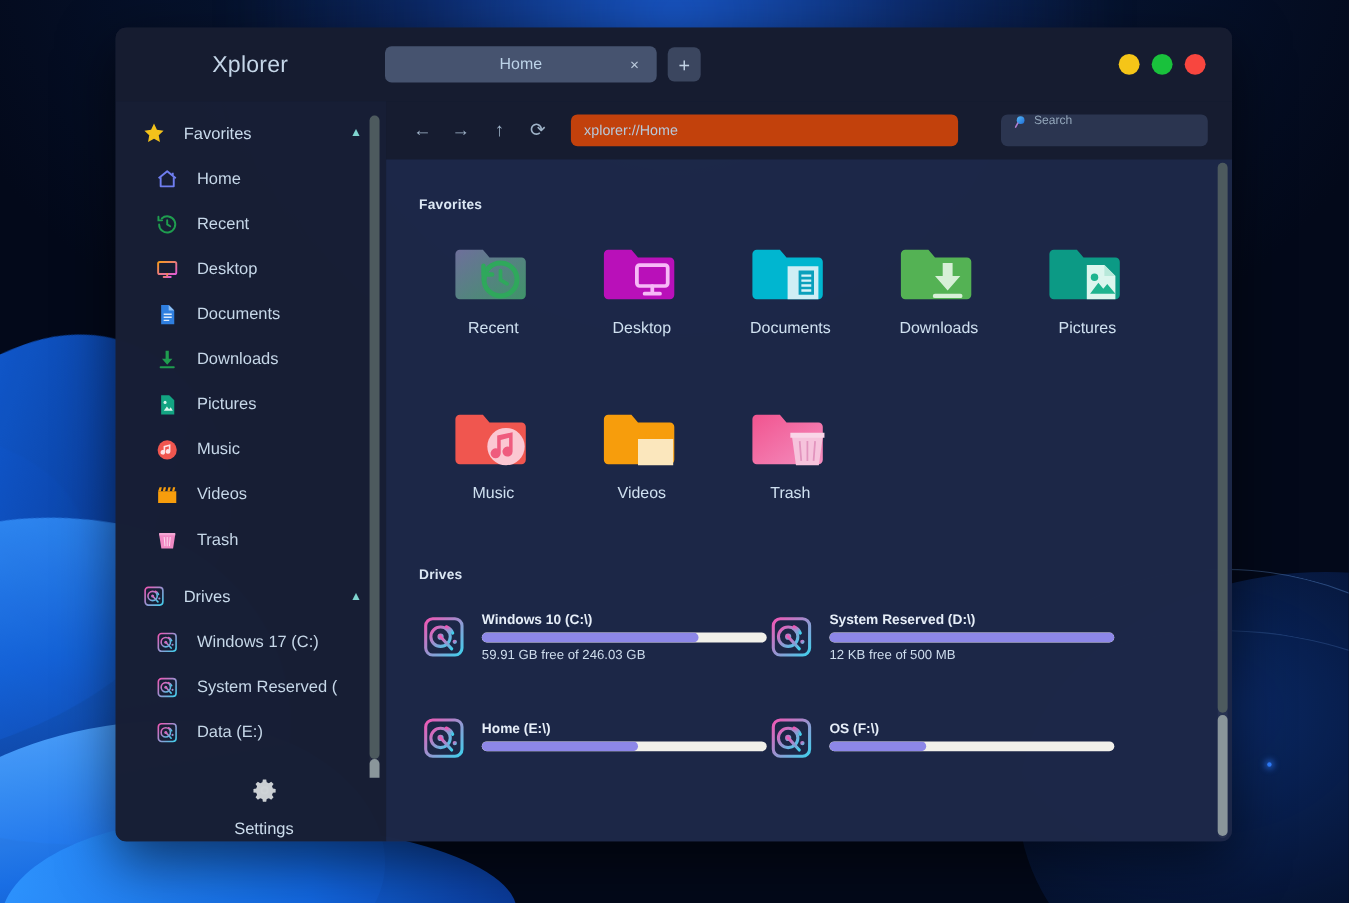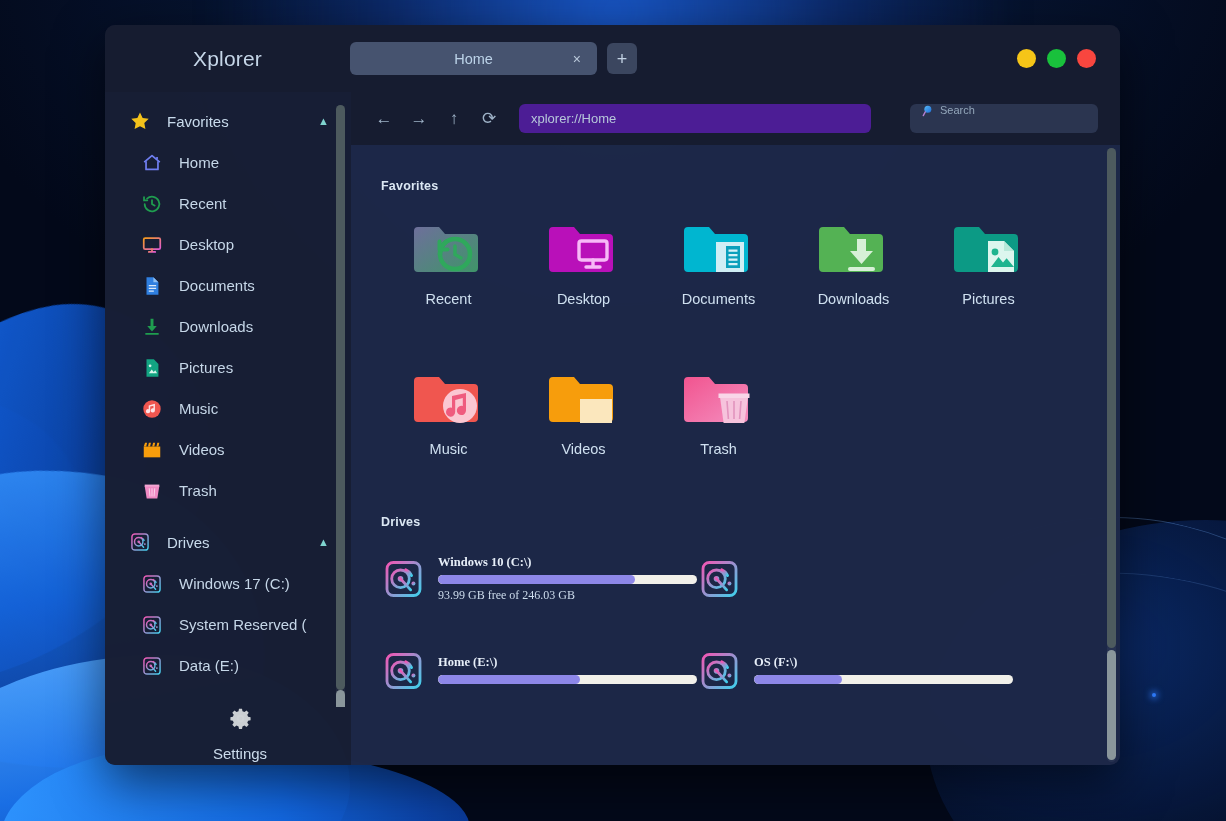--- a/index.html
+++ b/index.html
@@ -146,21 +146,21 @@
   #main { flex: 1; display: flex; flex-direction: column; min-width: 0; position: relative; }
   #toolbar {
     height: 53px; flex: 0 0 53px; display: flex; align-items: center;
     gap: 13px; padding: 0 22px 0 22px; background: #161c30;
   }
   .navbtn {
     width: 22px; height: 22px; display: flex; align-items: center; justify-content: center;
     color: #9fb3c8; font-size: 17px; line-height: 1;
   }
   #addressbar {
-    width: 352px; height: 29px; border-radius: 6px; background: #4c1d95;
+    width: 352px; height: 29px; border-radius: 6px; background: #c2410c;
     display: flex; align-items: center; padding: 0 12px;
     color: #b7c8da; font-size: 13px; margin-left: 6px;
   }
   #searchbox {
     width: 188px; height: 29px; border-radius: 6px; background: #2b3550;
     display: flex; align-items: flex-start; gap: 4px; padding: 0 12px;
     color: #93a6ba; font-size: 11px; margin-left: auto;
   }
 
   #content {
@@ -183,21 +183,21 @@
   }
   .fsvg { width: 74px; height: 66px; }
 
   #drives-label { margin-top: 30px; }
   .drive-grid {
     display: grid; grid-template-columns: 316px 316px; margin-top: 26px;
     row-gap: 44px; column-gap: 0;
   }
   .drive-row { display: flex; align-items: center; gap: 12px; }
   .dsvg { width: 45px; height: 48px; flex: 0 0 45px; }
-  .drive-info { flex: 1; min-width: 0; font-family: Liberation Serif, serif; }
+  .drive-info { flex: 1; min-width: 0; }
   .drive-name { color: #e6eef8; font-size: 12.5px; font-weight: bold; margin-bottom: 5px; }
   .drive-bar {
     height: 9px; border-radius: 5px; background: #f1f0ea; overflow: hidden;
     margin-bottom: 4px;
   }
   .drive-fill { height: 100%; background: #8d87e8; border-radius: 5px; }
   .drive-sub { color: #cddcec; font-size: 12px; }
 
   #content-track {
     position: absolute; right: 4px; top: 3px; bottom: 3px; width: 9px;
@@ -588,33 +588,40 @@
                 <circle cx="10.4" cy="11.9" r="1.5" fill="url(#gd2)" stroke="none"></circle>
                 <path d="M10.4 11.9L15.8 17.8" stroke="url(#gd2)" stroke-linecap="round"></path>
                 <path d="M13.2 7.1a5.7 5.7 0 0 1 3.1 3.1" stroke="url(#gd2)" stroke-linecap="round"></path>
                 <circle cx="17.3" cy="14.4" r="1.05" fill="url(#gd2)" stroke="none"></circle>
               </svg>
               <div class="drive-info">
                 <div class="drive-name">Windows 10 (C:\)</div>
                 <div class="drive-bar">
                   <div class="drive-fill" style="width: 76%;"></div>
                 </div>
-                <div class="drive-sub">93.99 GB free of 246.03 GB</div>
+                <div class="drive-sub">59.91 GB free of 246.03 GB</div>
               </div>
             </div>
 
             <div class="drive-row">
               <svg class="dsvg" viewBox="0 0 24 24" fill="none" stroke-width="1.5">
                 <rect x="3.2" y="3.2" width="17.6" height="17.6" rx="3.4" stroke="url(#gd2)"></rect>
                 <circle cx="10.4" cy="11.9" r="4.7" stroke="url(#gd2)"></circle>
                 <circle cx="10.4" cy="11.9" r="1.5" fill="url(#gd2)" stroke="none"></circle>
                 <path d="M10.4 11.9L15.8 17.8" stroke="url(#gd2)" stroke-linecap="round"></path>
                 <path d="M13.2 7.1a5.7 5.7 0 0 1 3.1 3.1" stroke="url(#gd2)" stroke-linecap="round"></path>
                 <circle cx="17.3" cy="14.4" r="1.05" fill="url(#gd2)" stroke="none"></circle>
               </svg>
+              <div class="drive-info">
+                <div class="drive-name">System Reserved (D:\)</div>
+                <div class="drive-bar">
+                  <div class="drive-fill" style="width: 100%;"></div>
+                </div>
+                <div class="drive-sub">12 KB free of 500 MB</div>
+              </div>
             </div>
 
             <div class="drive-row">
               <svg class="dsvg" viewBox="0 0 24 24" fill="none" stroke-width="1.5">
                 <rect x="3.2" y="3.2" width="17.6" height="17.6" rx="3.4" stroke="url(#gd2)"></rect>
                 <circle cx="10.4" cy="11.9" r="4.7" stroke="url(#gd2)"></circle>
                 <circle cx="10.4" cy="11.9" r="1.5" fill="url(#gd2)" stroke="none"></circle>
                 <path d="M10.4 11.9L15.8 17.8" stroke="url(#gd2)" stroke-linecap="round"></path>
                 <path d="M13.2 7.1a5.7 5.7 0 0 1 3.1 3.1" stroke="url(#gd2)" stroke-linecap="round"></path>
                 <circle cx="17.3" cy="14.4" r="1.05" fill="url(#gd2)" stroke="none"></circle>

